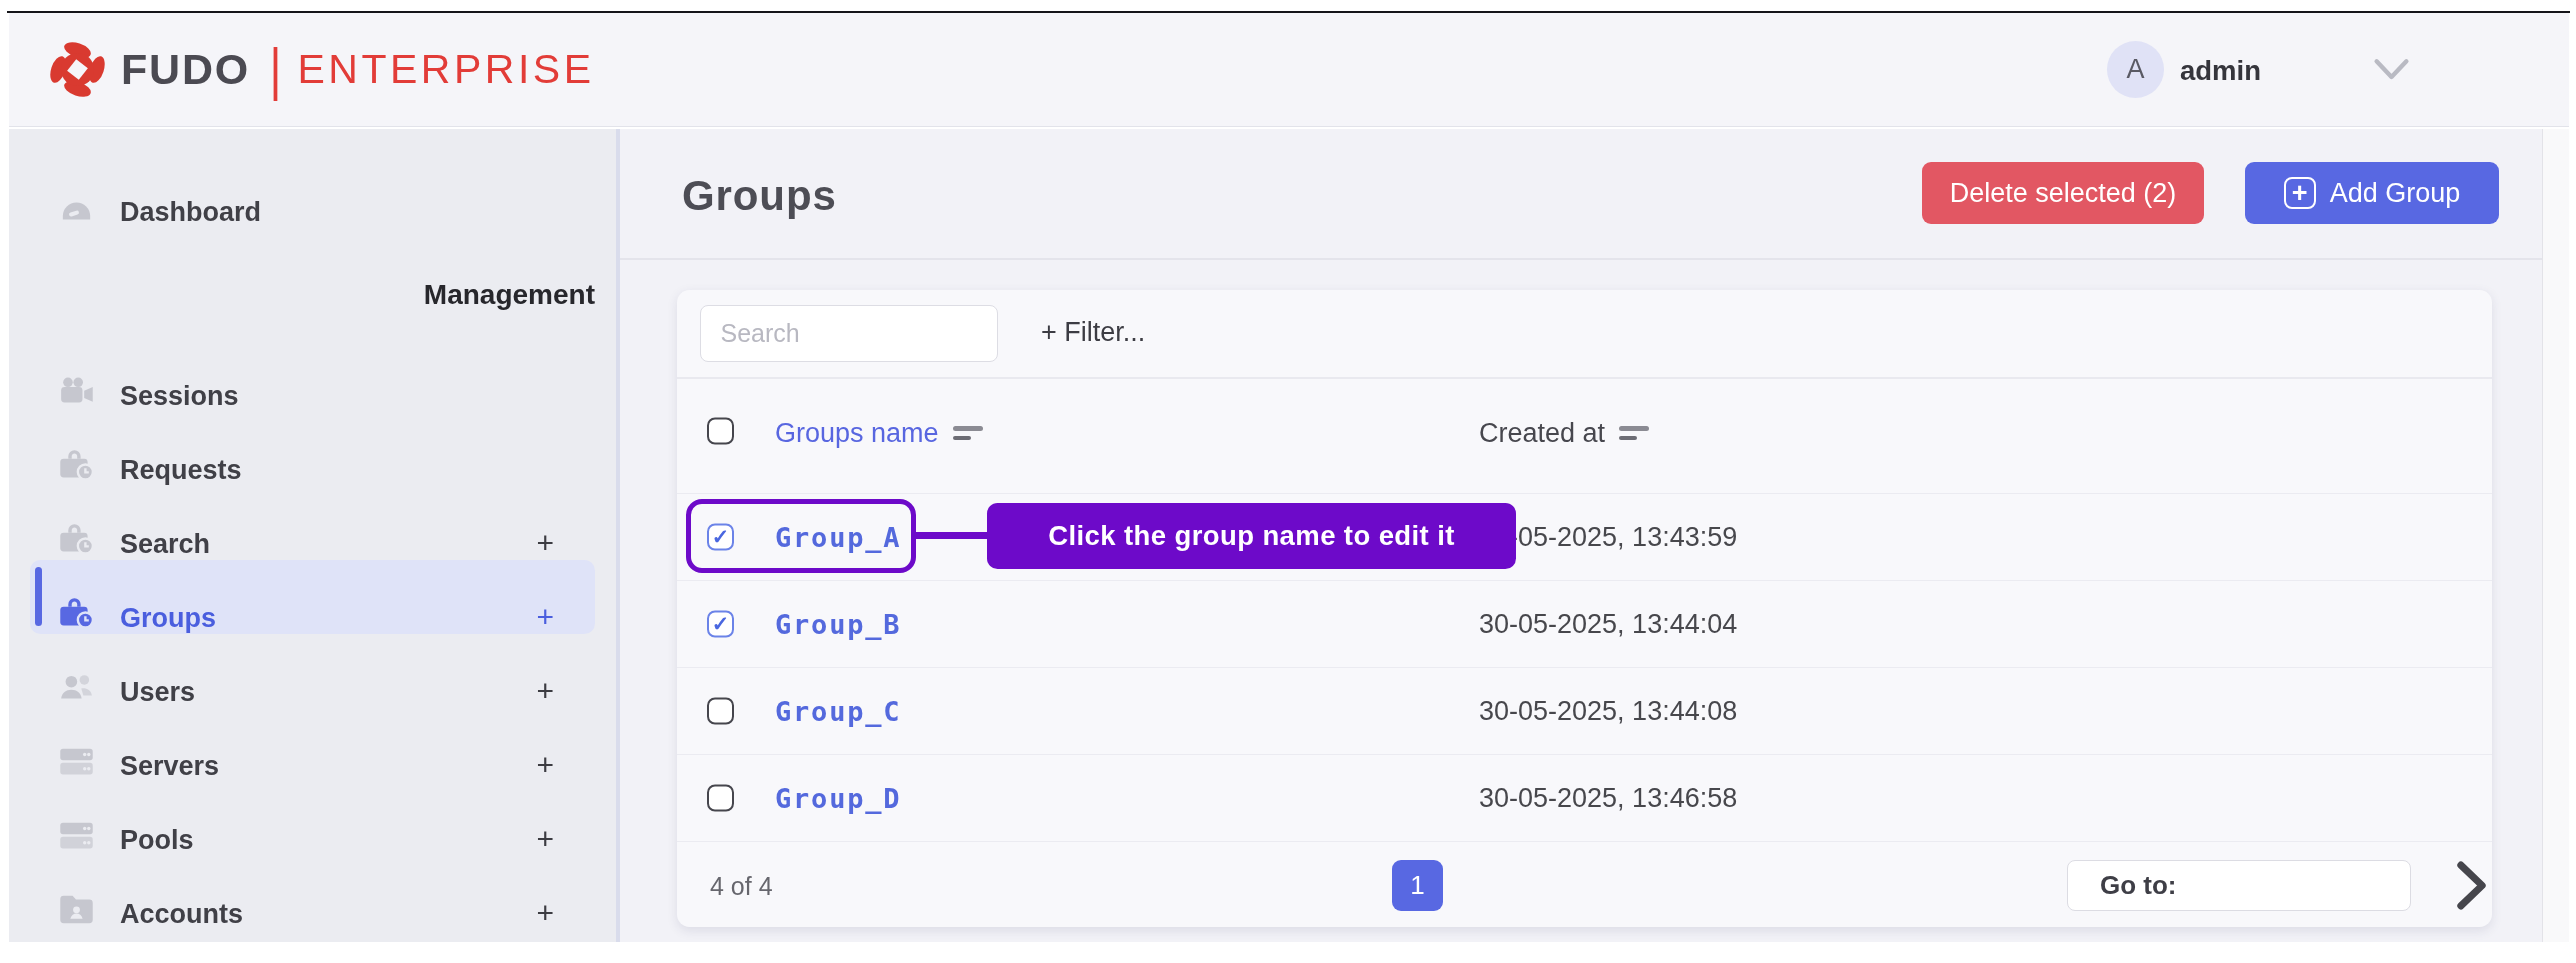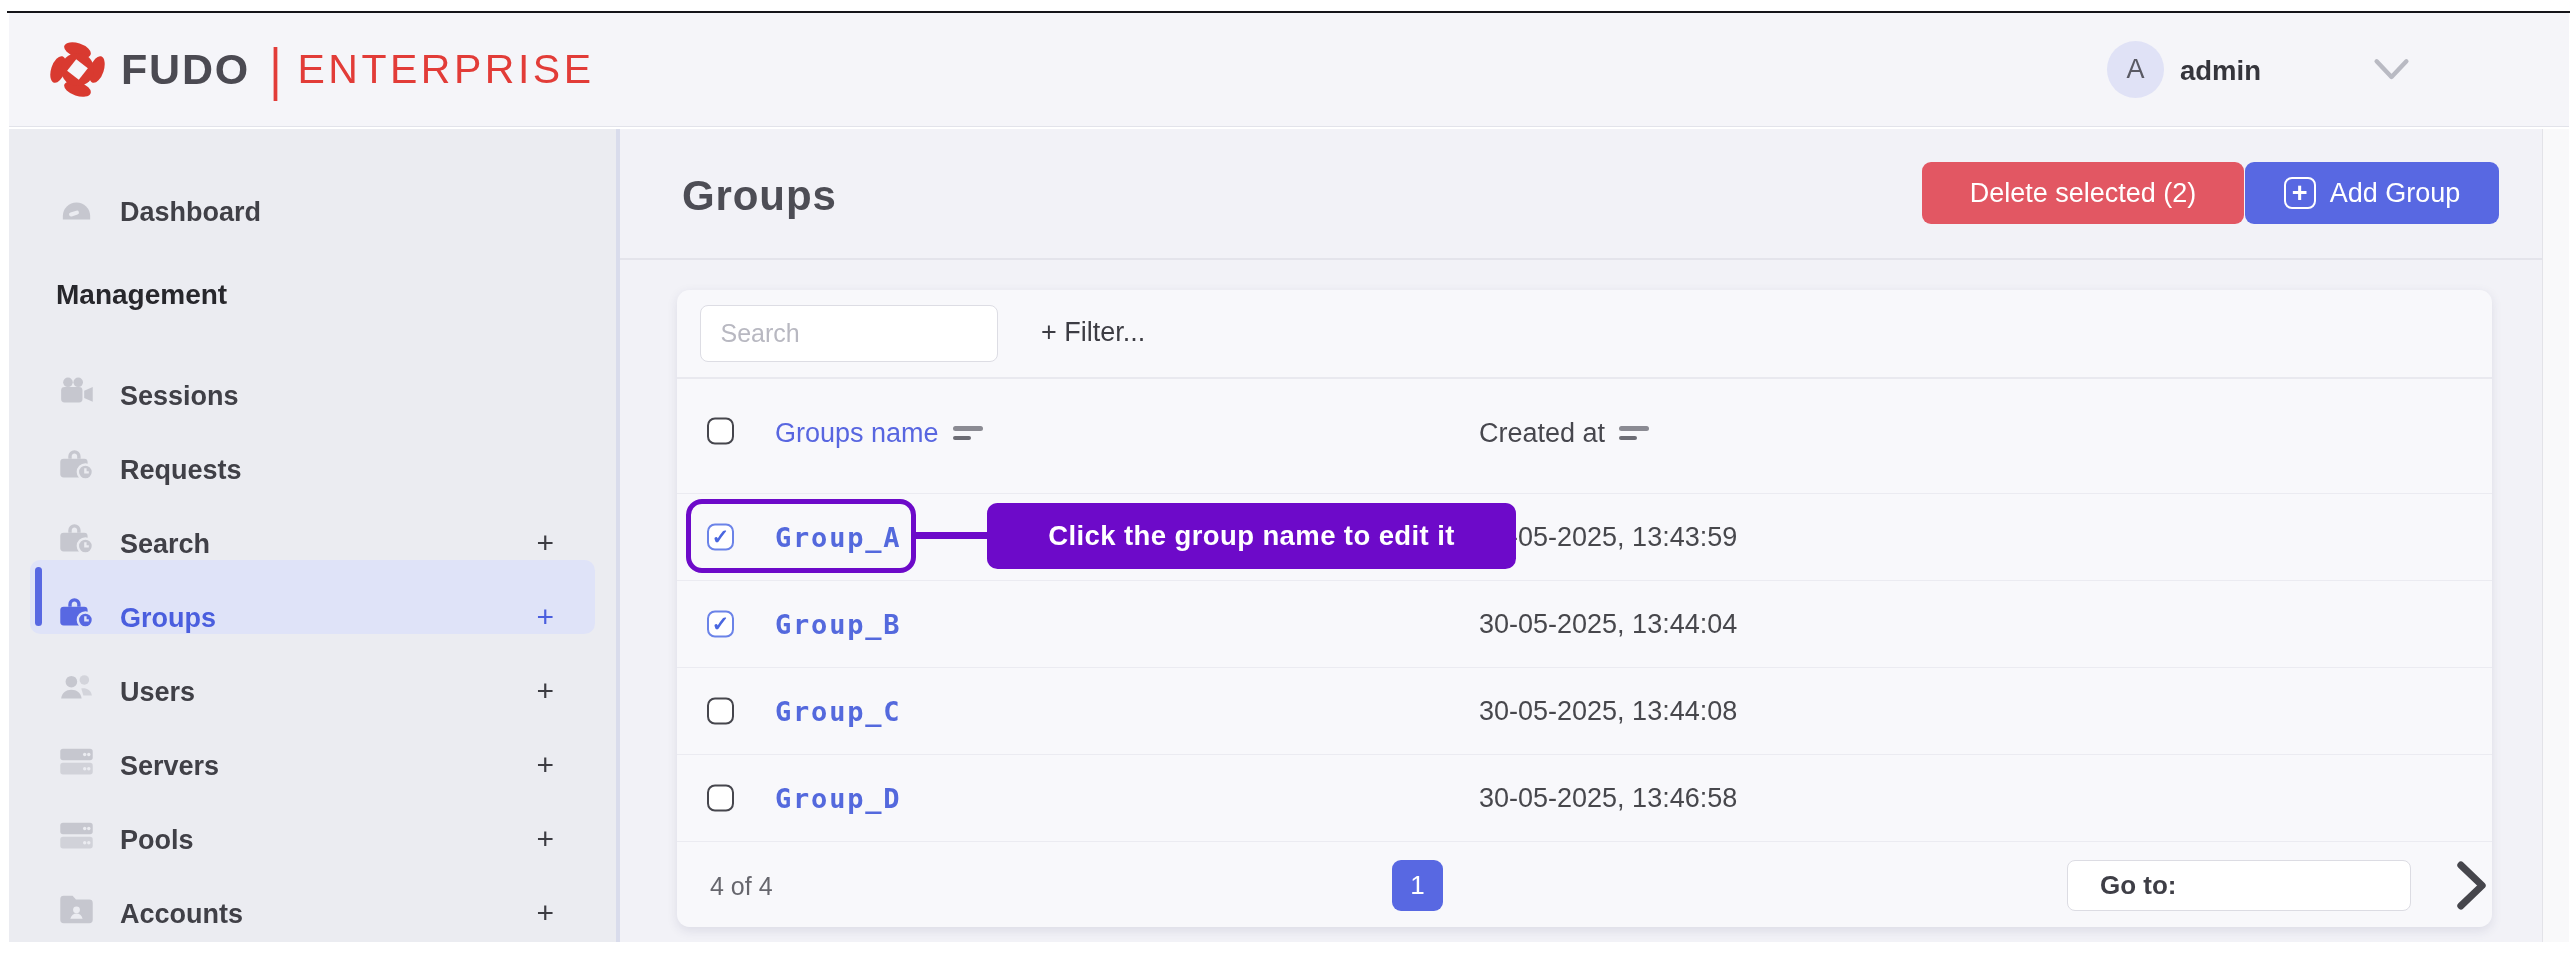--- a/index.html
+++ b/index.html
@@ -22,33 +22,33 @@
   .user-chevron { position:absolute; left:301px; top:43px; width:37px; height:28px; }
 
   
   .sidebar { position:absolute; left:9px; top:129px; width:607px; height:813px; background:#ebecf1; overflow:hidden; }
   .v-divider { position:absolute; left:616px; top:129px; width:3.5px; height:813px; background:#d9dcec; }
   .nav-item { position:relative; height:74px; margin:0 21px; padding:0 41px 0 26px; display:flex; align-items:flex-end; border-radius:10.6px; cursor:pointer; }
   .nav-item:first-child { margin-top:25px; }
   .nav-icon { width:41px; height:41px; color:#c6c7cf; flex:0 0 41px; }
   .nav-label { margin-left:23px; font-size:27px; font-weight:700; color:#404047; }
   .nav-plus { margin-left:auto; font-size:30px; font-weight:400; color:#3c3c42; }
-  .nav-section { margin:51px 21px 27px; padding-left:26px; font-size:28px; font-weight:700; color:#27272c; }
+  .nav-section { margin:51px 21px 27px; padding-left:26px; font-size:28px; font-weight:700; color:#27272c;text-align:right; }
   .nav-item.active { background:#dfe3f8; }
   .nav-item.active::before { content:""; position:absolute; left:5.3px; top:7px; width:7px; height:59px; border-radius:3.5px; background:#5868e2; }
   .nav-item.active .nav-label { color:#4a5ede; }
   .nav-item.active .nav-icon { color:#5868e2; }
   .nav-item.active .nav-plus { color:#4a5ede; }
 
   
   .main { position:absolute; left:620px; top:129px; width:1922px; height:813px; background:#f2f2f7; }
   .page-title { position:absolute; left:62px; top:43px; font-size:42px; font-weight:700; color:#4d4d55; letter-spacing:0.9px; }
   .page-divider { position:absolute; left:0; top:129px; width:1922px; height:1.8px; background:#e4e4eb; }
   .btn { position:absolute; top:33px; height:62px; border:none; border-radius:9px; color:#fff; font-size:27px; font-family:"Liberation Sans",sans-serif; cursor:pointer; display:flex; align-items:center; justify-content:center; }
-  .btn-danger { left:1302px; width:322px; background:#e25763; }
+  .btn-danger { left:1302px; width:282px; background:#e25763; }
   .btn-primary { left:1625px; width:254px; background:#5868e2; }
   .plus-square { display:inline-flex; align-items:center; justify-content:center; width:32px; height:32px; border:2.7px solid #fff; border-radius:8px; margin-right:14px; font-size:27px; font-weight:700; line-height:1; }
 
   
   .card { position:absolute; left:57px; top:161px; width:1815px; height:637px; background:#f8f8fb; border-radius:12.4px; box-shadow:0 3.5px 10.6px rgba(40,40,90,.10); z-index:1; }
   .toolbar { position:relative; height:87px; }
   .search-input { position:absolute; left:23px; top:15px; width:298px; height:57px; background:#fff; border:1.8px solid #dddde4; border-radius:8px; font-size:25px; color:#43434a; padding:0 19.5px; outline:none; font-family:"Liberation Sans",sans-serif; }
   .search-input::placeholder { color:#b8b8c1; }
   .filter-label { position:absolute; left:364px; top:27px; font-size:27px; color:#3c3c43; cursor:pointer; }
   .card-divider { height:1.8px; background:#e9e9ef; }

